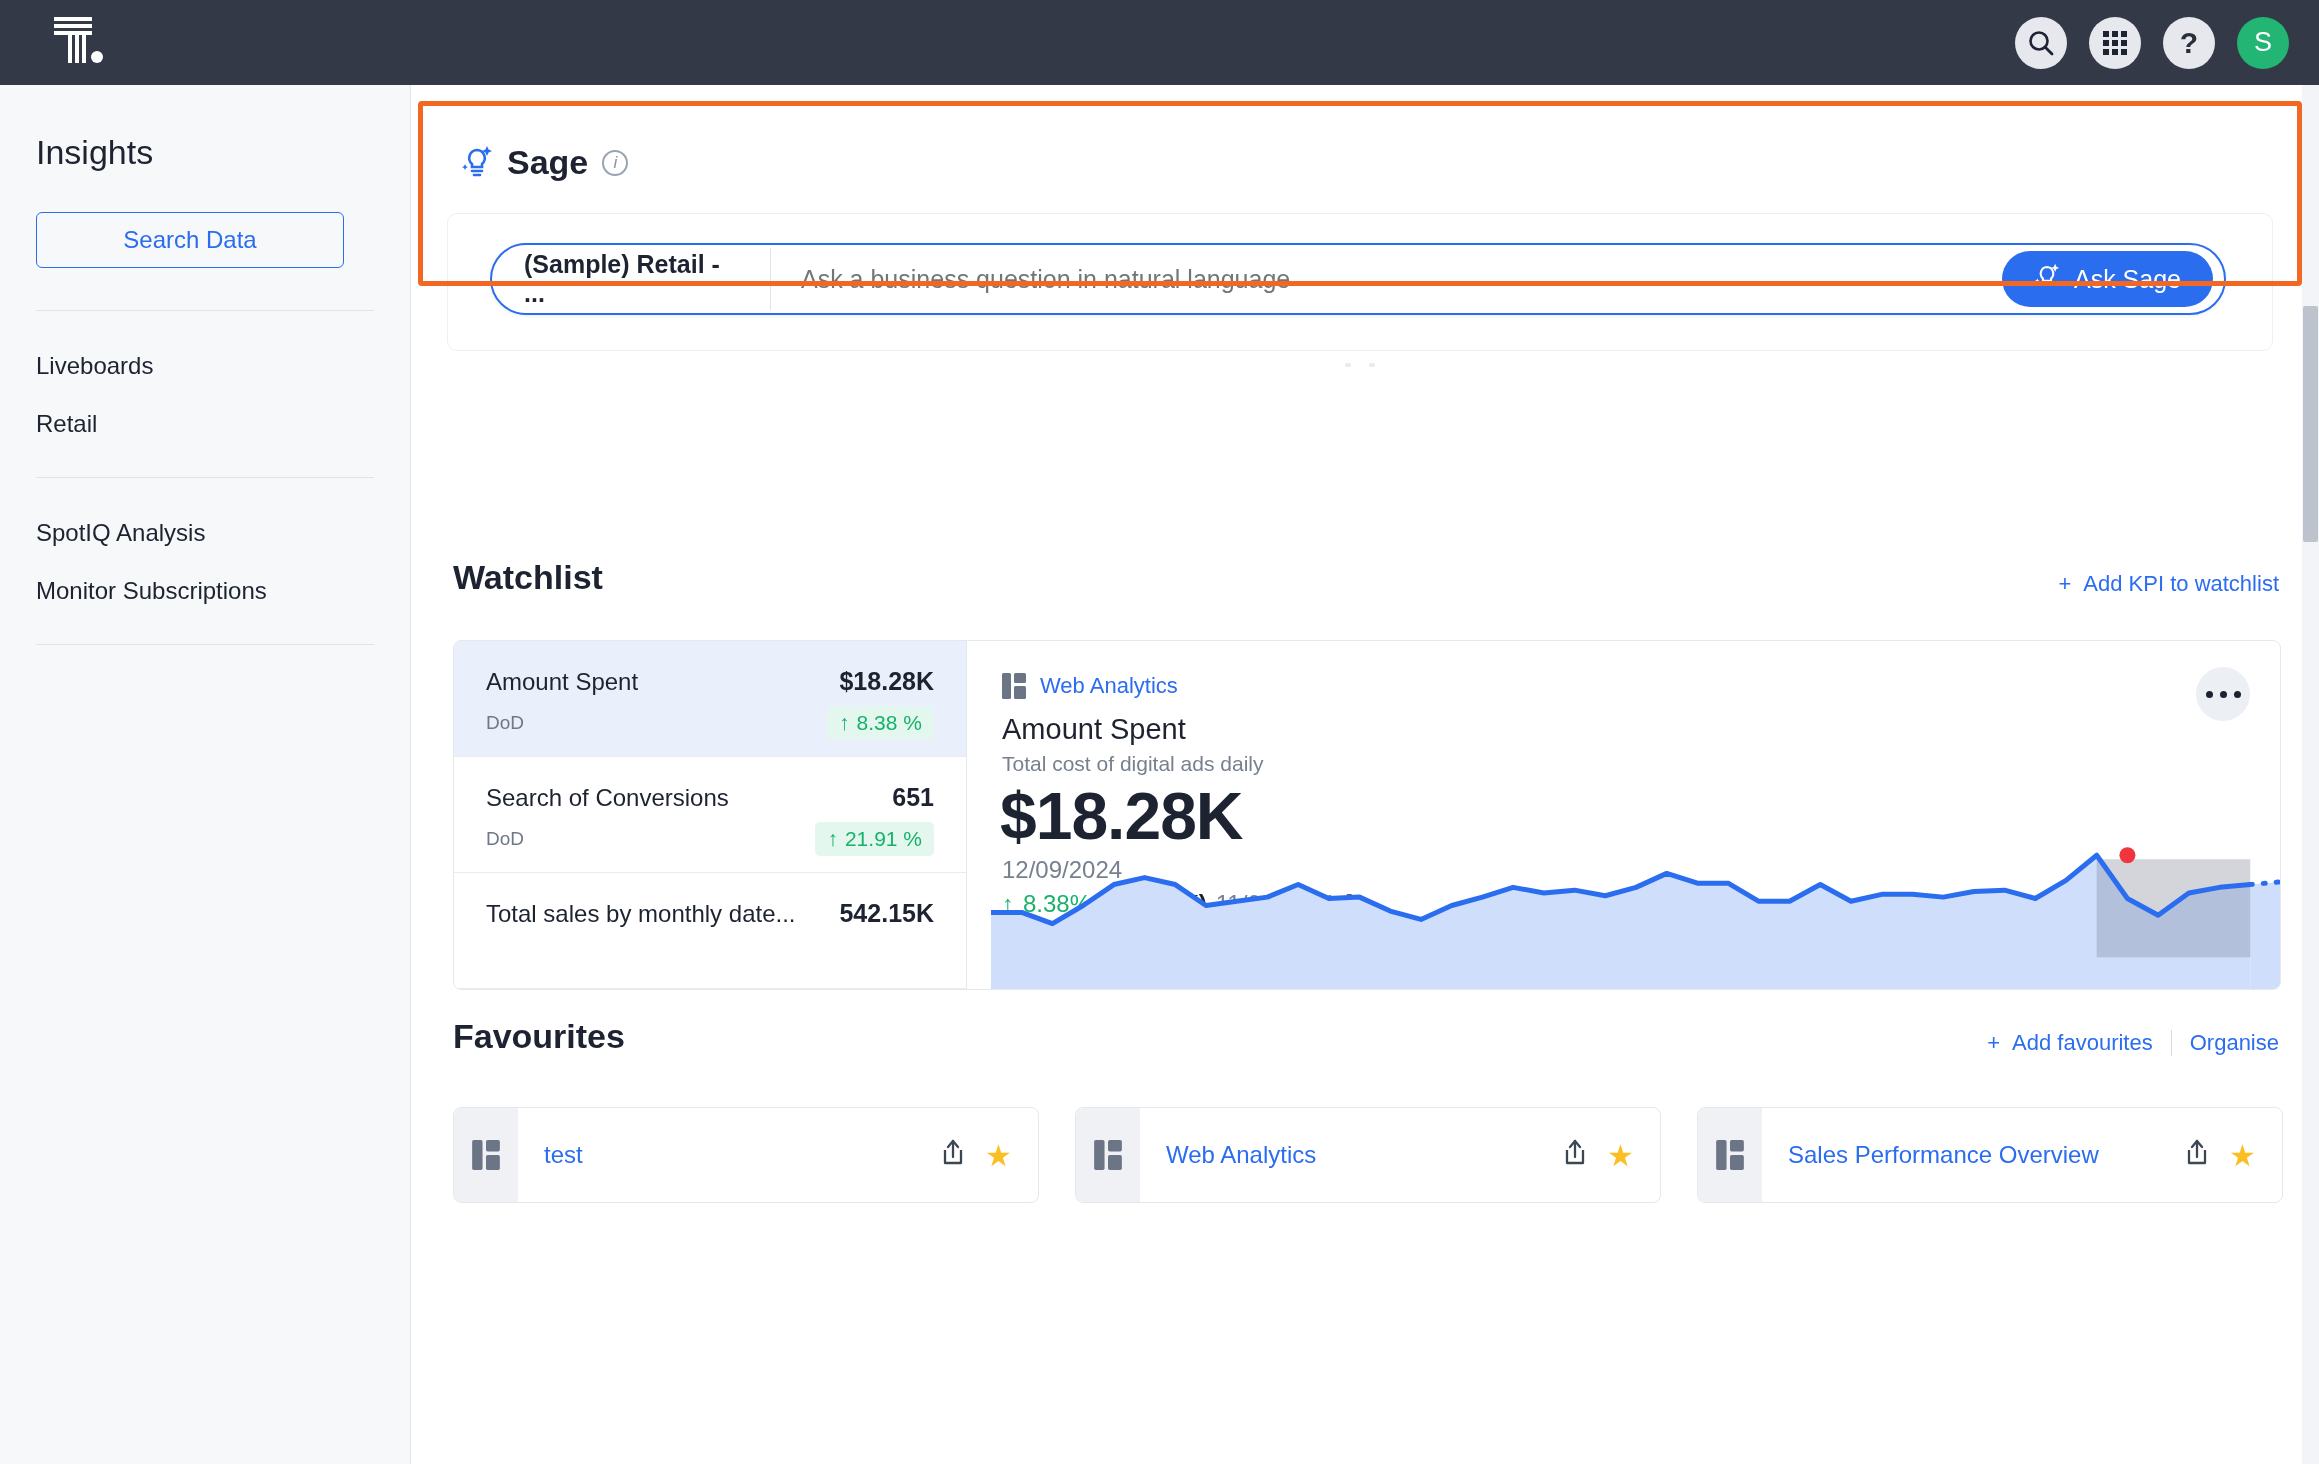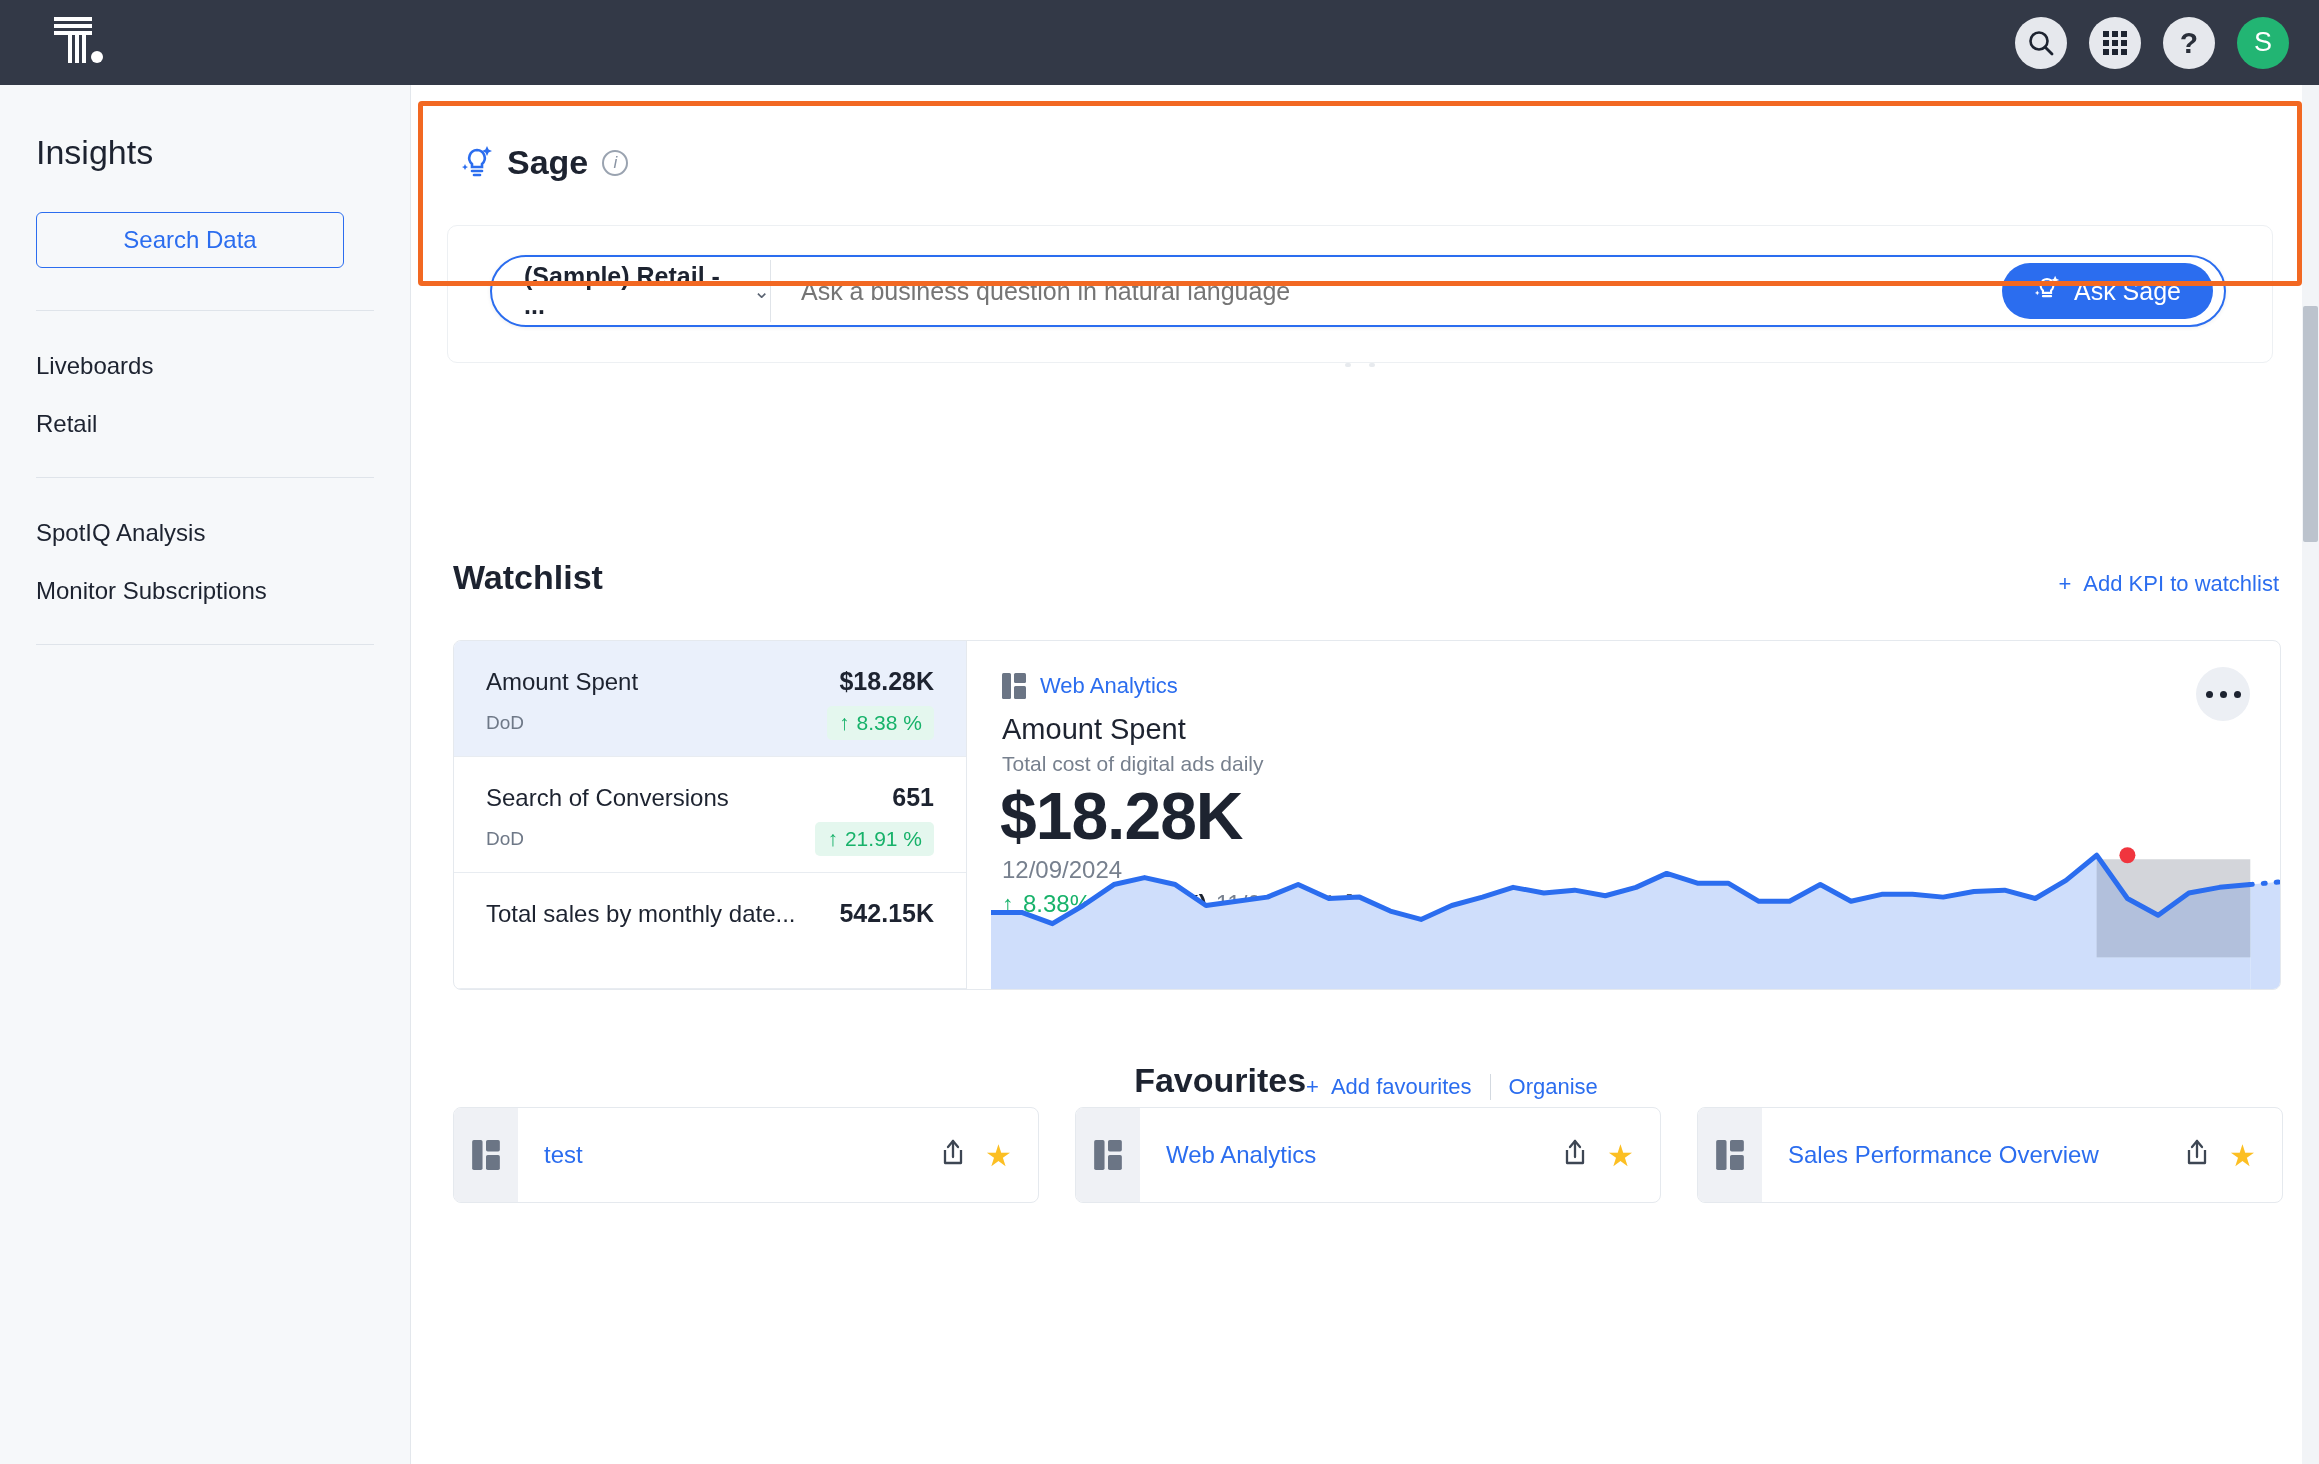--- a/index.html
+++ b/index.html
@@ -89,21 +89,21 @@
     padding: 42px 0 0 43px;
   }
   .sage-title { font-size: 34px; font-weight: bold; color: #1d2330; }
   .info-icon {
     width: 26px; height: 26px; border-radius: 50%;
     border: 2px solid #9aa3b0; color: #8a94a3;
     font-size: 17px; display:flex; align-items:center;
     justify-content:center; font-style: italic; cursor: pointer;
   }
   .sage-inner {
-    position: absolute; top: 124px; left: 29px;
+    position: absolute; top: 112px; left: 29px;
     width: 1826px; height: 138px;
     border: 1px solid #edf0f3; border-radius: 10px;
   }
   .sage-bar {
     position: absolute; top: 29px; left: 42px;
     width: 1736px; height: 72px;
     border: 2px solid #2b6def; border-radius: 36px;
     background: #fff; display: flex; align-items: center;
     box-shadow: 0 1px 4px rgba(0,0,0,.07);
   }
@@ -451,21 +451,21 @@
           <path d="M 1259.2857142857142 120.56 L 1290 117.77 L 1290 225 L 1259.2857142857142 225 Z" fill="#cfdefb"></path>
           <rect x="1105.7142857142856" y="95.26500000000001" width="153.57142857142867" height="98" fill="#c9ccd2" opacity="0.82"></rect>
           <path d="M 1105.7142857142856 91.26500000000001 L 1136.4285714285713 134.51 L 1167.142857142857 151.25 L 1197.857142857143 128.93 L 1228.5714285714284 123.35 L 1259.2857142857142 120.56 L 1259.2857142857142 193.26500000000001 L 1105.7142857142856 193.26500000000001 Z" fill="#9fb4de" opacity="0.55"></path>
           <path d="M 0 148.45999999999998 L 30.71428571428571 148.45999999999998 L 61.42857142857142 159.62 L 92.14285714285714 141.485 L 122.85714285714285 120.56 L 153.57142857142856 113.585 L 184.28571428571428 120.56 L 215 141.485 L 245.7142857142857 137.3 L 276.4285714285714 133.115 L 307.1428571428571 120.56 L 337.8571428571429 134.51 L 368.57142857142856 133.115 L 399.2857142857143 147.065 L 430 155.435 L 460.7142857142857 141.485 L 491.4285714285714 133.115 L 522.1428571428571 123.35 L 552.8571428571428 128.93 L 583.5714285714286 126.13999999999999 L 614.2857142857142 131.72 L 645 123.35 L 675.7142857142858 109.4 L 706.4285714285714 119.165 L 737.1428571428571 119.165 L 767.8571428571429 137.3 L 798.5714285714286 137.3 L 829.2857142857143 120.56 L 860 137.3 L 890.7142857142857 130.325 L 921.4285714285714 130.325 L 952.1428571428572 133.115 L 982.8571428571428 127.535 L 1013.5714285714286 126.13999999999999 L 1044.2857142857142 134.51 L 1075 116.375 L 1105.7142857142856 91.26500000000001 L 1136.4285714285713 134.51 L 1167.142857142857 151.25 L 1197.857142857143 128.93 L 1228.5714285714284 123.35 L 1259.2857142857142 120.56" fill="none" stroke="#2b6def" stroke-width="5" stroke-linejoin="round"></path>
           <path d="M 1259.2857142857142 120.56 L 1290 117.77" fill="none" stroke="#2b6def" stroke-width="5" stroke-linecap="round" stroke-dasharray="2 11"></path>
           <circle cx="1136.4285714285713" cy="91.26500000000001" r="8" fill="#f0353e"></circle>
         </svg>
     </div>
   </div>
 
-  <div class="section-head" style="position:absolute; top:976px; left:0; width:1908px;justify-content:center;">
+  <div class="section-head" style="position:absolute; top:932px; left:0; width:1908px;">
     <span class="section-title">Favourites</span>
     <span class="link-row">
       <span class="link">
         <span>+</span>
         <span>Add favourites</span>
       </span>
       <span class="vsep"></span>
       <span class="link">Organise</span>
     </span>
   </div>

